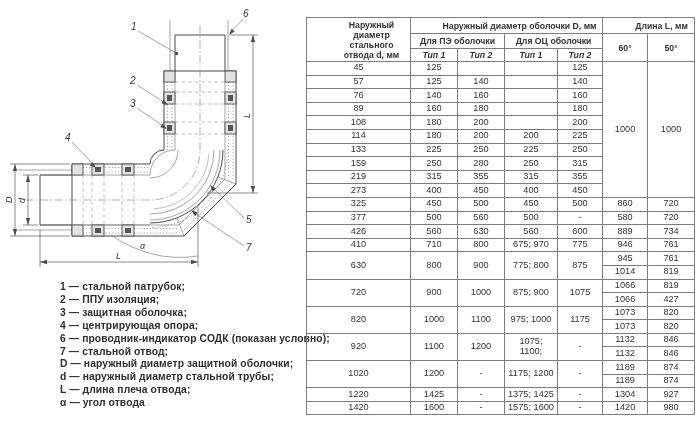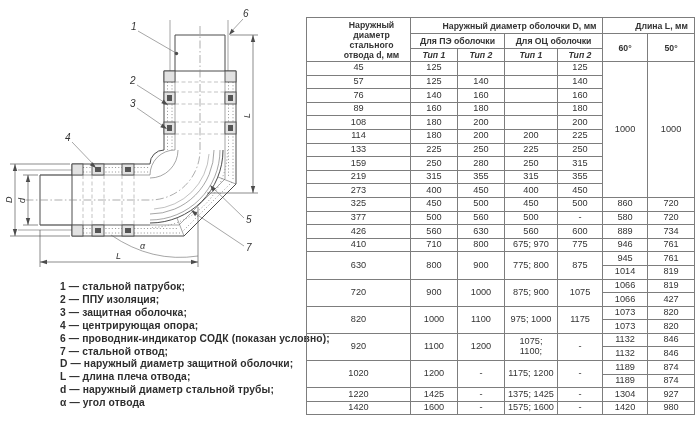--- a/index.html
+++ b/index.html
@@ -171,22 +171,22 @@
   </svg>
 
   <div id="legend">
       <div class="legend-row">1 — стальной патрубок;</div>
       <div class="legend-row">2 — ППУ изоляция;</div>
       <div class="legend-row">3 — защитная оболочка;</div>
       <div class="legend-row">4 — центрирующая опора;</div>
       <div class="legend-row">6 — проводник-индикатор СОДК (показан условно);</div>
       <div class="legend-row">7 — стальной отвод;</div>
       <div class="legend-row">D — наружный диаметр защитной оболочки;</div>
+      <div class="legend-row">d — наружный диаметр стальной трубы;</div>
       <div class="legend-row">L — длина плеча отвода;</div>
-      <div class="legend-row">d — наружный диаметр стальной трубы;</div>
       <div class="legend-row">α — угол отвода</div>
     </div>
 
   <div id="tablewrap">
     <table class="spec">
       <colgroup>
         <col style="width:104px">
           <col style="width:47px">
           <col style="width:47px">
         <col style="width:53px">

